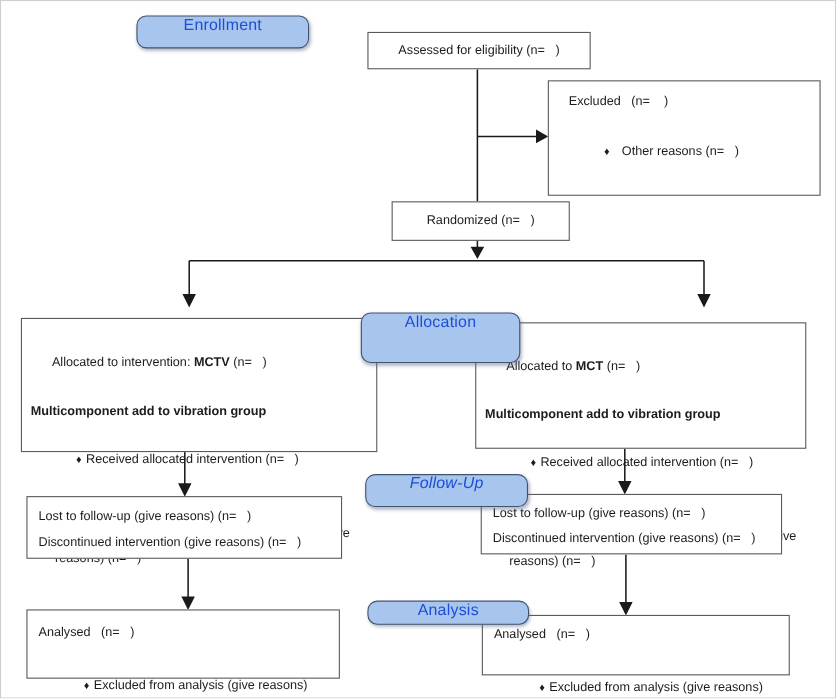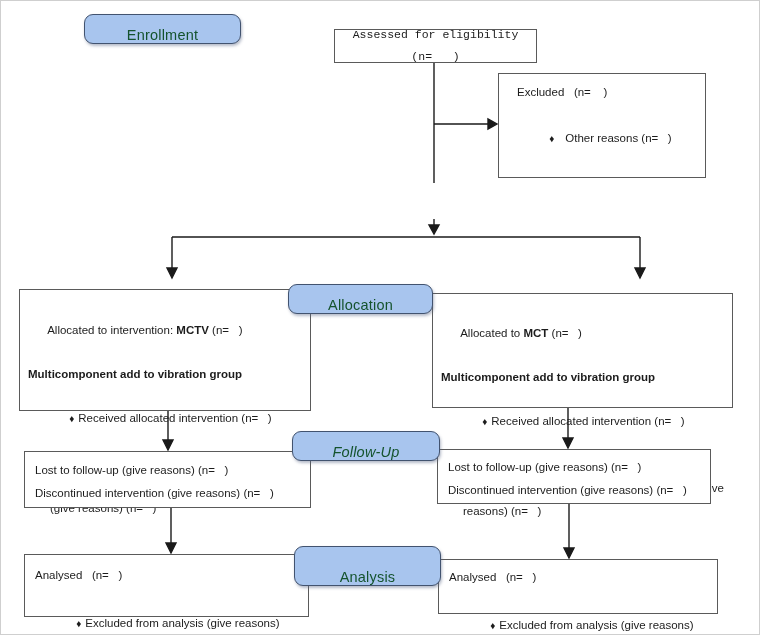--- a/index.html
+++ b/index.html
@@ -7,52 +7,53 @@
     position:relative;width:758px;height:633px;background:#ffffff;
     border:1px solid #cfcfcf;overflow:hidden;
     font-family:"Liberation Sans",sans-serif;color:#1c1c1c;
   }
   #connectors{position:absolute;left:0;top:0;width:760px;height:635px;pointer-events:none;}
 
   .box{
     position:absolute;background:#ffffff;border:1.5px solid #5a5a5a;
     font-size:11.5px;line-height:22px;box-sizing:border-box;
   }
-  .centered{display:flex;align-items:center;text-align:center;font-family:Liberation Mono, monospace;}
+  .centered{display:flex;align-items:center;justify-content:center;text-align:center;}
   .line{white-space:pre-wrap;}
   .b{font-weight:bold;}
   .item{padding-left:22px;text-indent:-16px;}
   .item .marker{margin-right:4px;font-size:10px;}
   .justify{text-align:justify;}
   .exc-item{padding-left:13px;text-indent:0;}
   .exc-item .marker{margin-right:11px;font-size:10px;}
 
   .badge{
     position:absolute;background:#a8c5ee;border:1.6px solid #42536f;border-radius:9px;
-    color:#14532d;font-size:14.5px;display:flex;align-items:flex-end;justify-content:center;
+    color:#1d4ed8;font-size:14.5px;display:flex;align-items:flex-start;justify-content:center;
     box-sizing:border-box;box-shadow:1px 2px 3px rgba(90,105,135,0.45);
     letter-spacing:.2px;
+    margin-left:40px;
   }
 
   
   #box-assessed  {left:333px;top:28px; width:203px;height:34px;}
-  #box-excluded  {left:497px;top:72px; width:208px;height:105px;padding:7px 8px 0 18px;line-height:23px;}
+  #box-excluded  {left:497px;top:72px; width:248px;height:105px;padding:7px 8px 0 18px;line-height:23px;}
   #box-randomized{left:355px;top:182px;width:162px;height:36px;}
-  #box-alloc-l   {left:18px; top:288px;width:292px;height:122px;padding:7px 24px 0 8px;}
+  #box-alloc-l   {left:18px; top:288px;width:324px;height:122px;padding:7px 24px 0 8px;}
   #box-alloc-r   {left:431px;top:292px;width:301px;height:115px;padding:6px 8px 0 8px;}
   #box-fu-l      {left:23px; top:450px;width:287px;height:57px;padding:7px 8px 0 10px;line-height:23px;}
   #box-fu-r      {left:436px;top:448px;width:274px;height:55px;padding:6px 8px 0 10px;line-height:23px;}
   #box-an-l      {left:23px; top:553px;width:285px;height:63px;padding:8px 8px 0 10px;line-height:24px;}
   #box-an-r      {left:437px;top:558px;width:280px;height:55px;padding:5px 8px 0 10px;line-height:24px;}
 
   
   #badge-enrollment{left:83px; top:13px; width:157px;height:30px;}
-  #badge-allocation{left:287px;top:283px;width:145px;height:30px;}
+  #badge-allocation{left:287px;top:283px;width:145px;height:46px;}
   #badge-followup  {left:291px;top:430px;width:148px;height:30px;font-style:italic;}
-  #badge-analysis  {left:293px;top:545px;width:147px;height:40px;}
+  #badge-analysis  {left:293px;top:545px;width:147px;height:22px;}
 </style>
 </head>
 <body>
 
 <div id="canvas">
 
   <svg id="connectors" viewBox="0 0 760 635" xmlns="http://www.w3.org/2000/svg">
     <g stroke="#1a1a1a" stroke-width="1.4" fill="#1a1a1a">
 
       <line x1="433" y1="62" x2="433" y2="182"></line>
@@ -88,20 +89,23 @@
     <span class="line">Assessed for eligibility (n=&nbsp;&nbsp;&nbsp;)</span>
   </div>
 
   <div class="box" id="box-excluded">
     <div class="line">Excluded&nbsp;&nbsp;&nbsp;(n=&nbsp;&nbsp;&nbsp;&nbsp;)</div>
     <div class="line exc-item">
       <span class="marker">♦</span><span>Other reasons (n=&nbsp;&nbsp;&nbsp;)</span>
     </div>
   </div>
 
+  <div class="box centered" id="box-randomized">
+    <span class="line">Randomized (n=&nbsp;&nbsp;&nbsp;)</span>
+  </div>
 
   <div class="box" id="box-alloc-l">
     <div class="line">
       <span>Allocated to intervention: </span><span class="b">MCTV</span><span> (n=&nbsp;&nbsp;&nbsp;)</span>
     </div>
     <div class="line b">Multicomponent add to vibration group</div>
     <div class="line item">
       <span class="marker">♦</span><span>Received allocated intervention (n=&nbsp;&nbsp;&nbsp;)</span>
     </div>
     <div class="line item justify">

